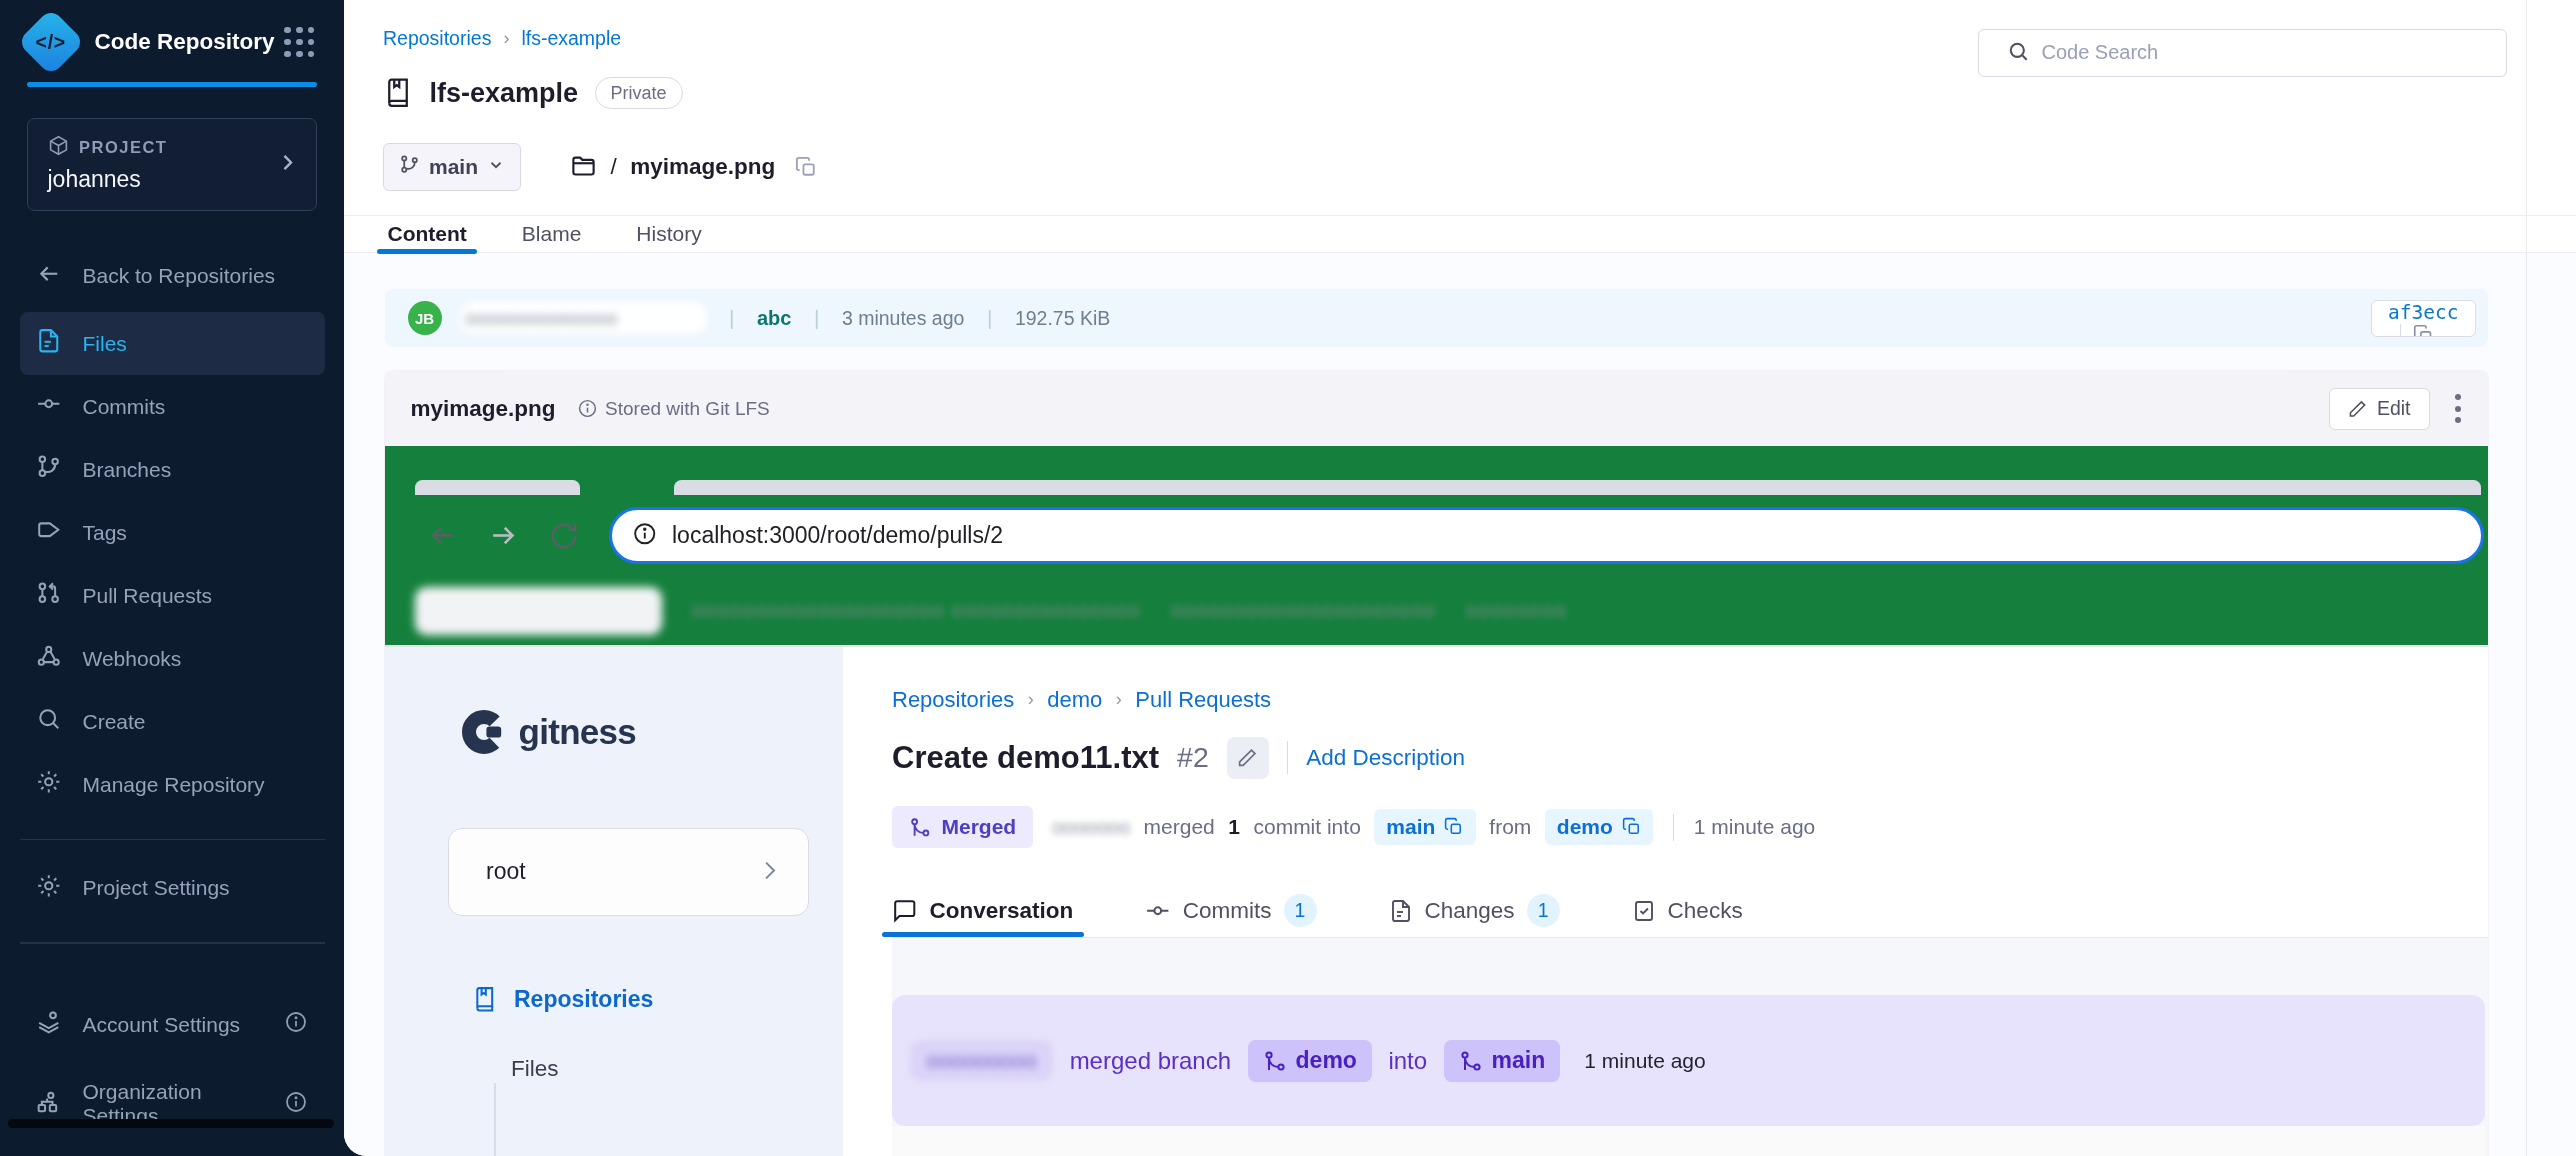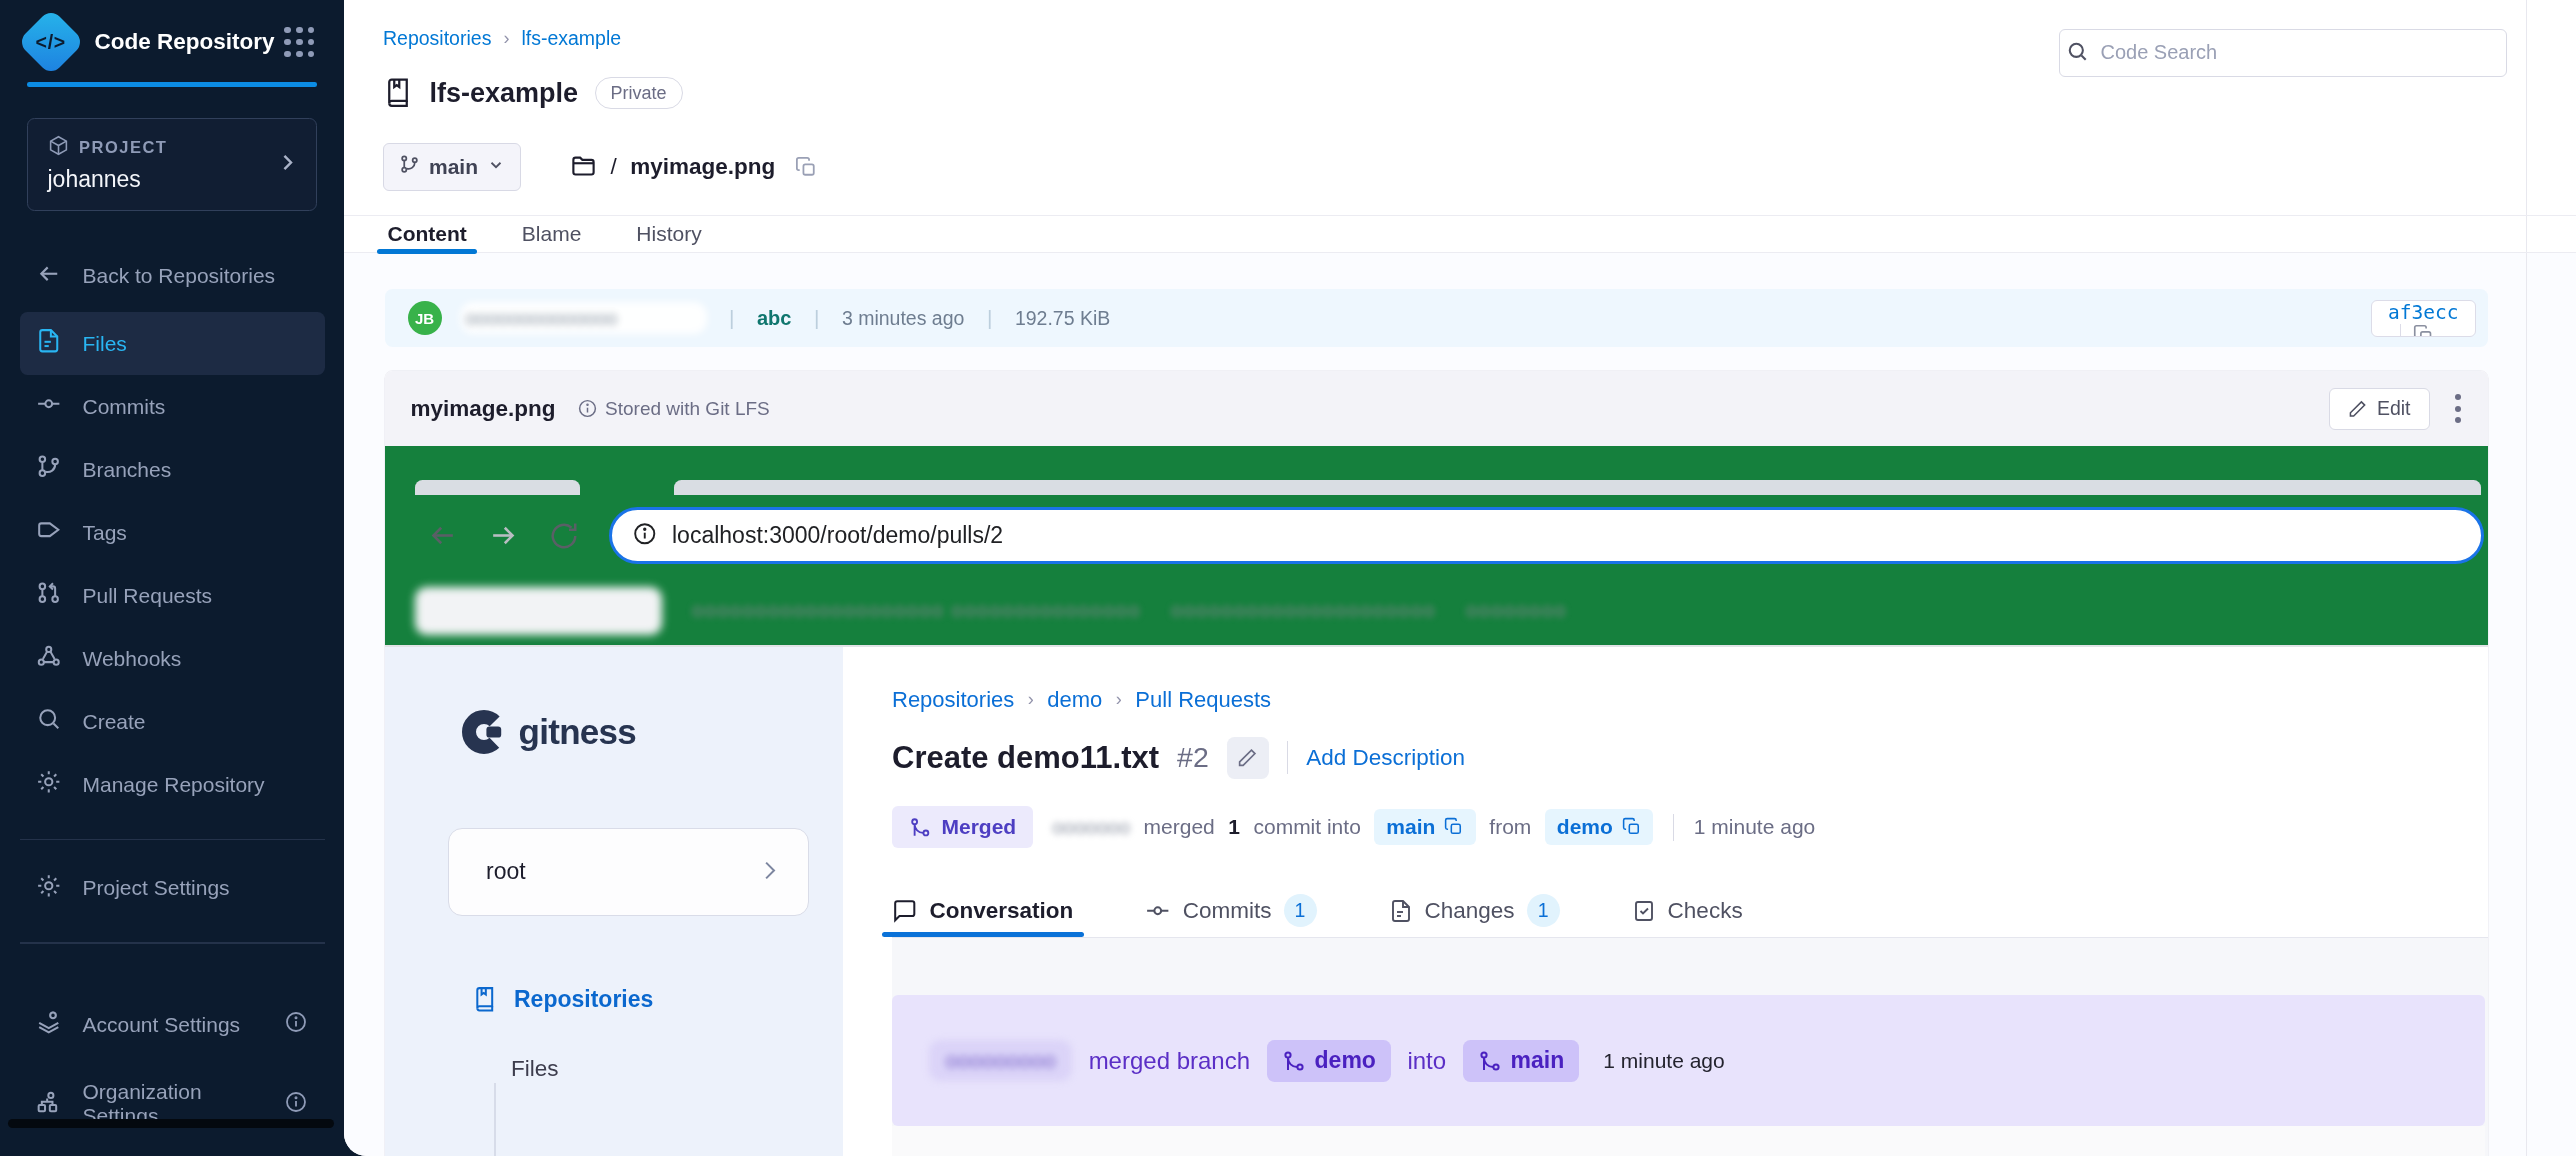--- a/index.html
+++ b/index.html
@@ -35,21 +35,21 @@
   .main { flex:1; background:#ffffff; position:relative; display:flex; flex-direction:column; border-bottom-left-radius:22.5px; overflow:hidden; }
   .scroll-divider { position:absolute; top:0; bottom:0; right:49px; width:1.5px; background:#e8e8ef; }
 
   .topbar { position:relative; padding:25px 0 0 39px; }
   .crumbs { display:flex; align-items:center; gap:12px; font-size:19.5px; height:27px; }
   .crumbs a { color:#0278d5; text-decoration:none; cursor:pointer; }
   .crumb-sep { color:#9293ab; font-size:18px; }
   .title-row { display:flex; align-items:center; gap:16.5px; margin-top:16.5px; height:49px; }
   .repo-title { font-size:27px; font-weight:bold; color:#1d1d2c; }
   .badge-pill { font-size:18px; color:#6b6d85; border:1.5px solid #d9dae5; border-radius:748px; padding:4.5px 15px; }
-  .code-search { position:absolute; top:28.5px; right:69px; width:448px; height:48px; border:1.5px solid #d9dae5; border-radius:6px; display:flex; align-items:center; padding:0 6px; gap:12px; background:#fff; }
+  .code-search { position:absolute; top:28.5px; right:69px; width:529px; height:48px; border:1.5px solid #d9dae5; border-radius:6px; display:flex; align-items:center; padding:0 28px; gap:12px; background:#fff; }
   .code-search input { border:none; outline:none; font-size:20px; color:#1d1d2c; width:100%; font-family:"Liberation Sans",sans-serif; }
   .code-search input::placeholder { color:#9aa0b5; }
 
   .branch-row { display:flex; align-items:center; margin:25.5px 0 0 39px; height:49px; }
   .branch-btn { display:flex; align-items:center; gap:9px; background:#f4f4fa; border:1.5px solid #d8d9e5; border-radius:6px; padding:0 15px; height:48px; font-size:21px; font-weight:bold; color:#3f4254; cursor:pointer; }
   .path-folder { margin-left:49px; }
   .path-sep { margin-left:13.5px; font-size:22.5px; color:#1d1d2c; }
   .path-name { margin-left:13.5px; font-size:22.5px; font-weight:bold; color:#1d1d2c; }
   .copy-btn { margin-left:19.5px; color:#9aa0b5; cursor:pointer; display:flex; }
 
@@ -121,21 +121,21 @@
   .branch-chip { display:flex; align-items:center; gap:9px; background:#e6f5fe; border-radius:6px; padding:6px 12px; color:#0b6fd6; font-size:21px; font-weight:bold; cursor:pointer; }
   .g-pipe { width:1.5px; height:27px; background:#d9dae5; margin:0 6px; }
   .g-m-time { font-size:21px; color:#6b6d85; }
 
   .g-tabs { display:flex; gap:72px; margin-top:34px; height:54px; border-bottom:1.5px solid #e5e6ee; position:relative; }
   .g-tab { display:flex; align-items:center; gap:12px; font-size:22.5px; color:#4f5162; position:relative; cursor:pointer; }
   .g-tab.active { color:#1d1d2c; font-weight:bold; }
   .g-tab.active::after { content:""; position:absolute; left:-10.5px; right:-10.5px; bottom:0; height:5.2px; background:#0b72d8; border-radius:3px; }
   .g-tab-count { width:33px; height:33px; border-radius:50%; background:#e1f3fd; color:#0b6fd6; font-size:19.5px; display:flex; align-items:center; justify-content:center; }
   .g-below { flex:1; background:#f6f7fa; padding:57px 3px 0 0; }
-  .g-banner { background:#e8e3fc; border-radius:6px; height:131px; display:flex; align-items:center; padding:0 37px; gap:16.5px; }
+  .g-banner { background:#e8e3fc; border-radius:13px; height:131px; display:flex; align-items:center; padding:0 18px; gap:16.5px; }
   .g-b-author { background:rgba(217,210,247,.9); border-radius:12px; padding:7.5px 16.5px; color:#7a68c9; font-size:22px; filter:blur(3.7px); }
   .g-b-text { font-size:24px; color:#5b2fc6; }
   .purple-chip { display:flex; align-items:center; gap:9px; background:#cdc2f9; border-radius:7.5px; padding:7.5px 15px; color:#4a21c0; font-size:23px; font-weight:bold; cursor:pointer; }
   .g-b-time { font-size:21px; color:#23232e; margin-left:7.5px; }
   .g-after { height:30px; background:#fafafb; }
 </style>
 </head>
 <body>
 
 <div class="screen">

